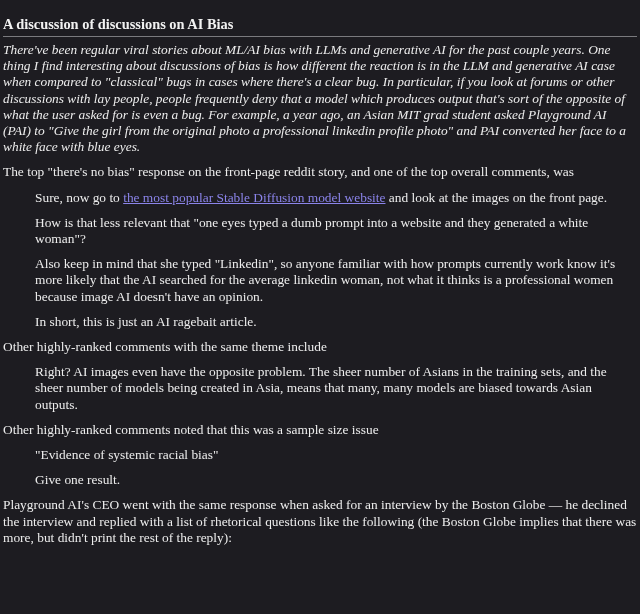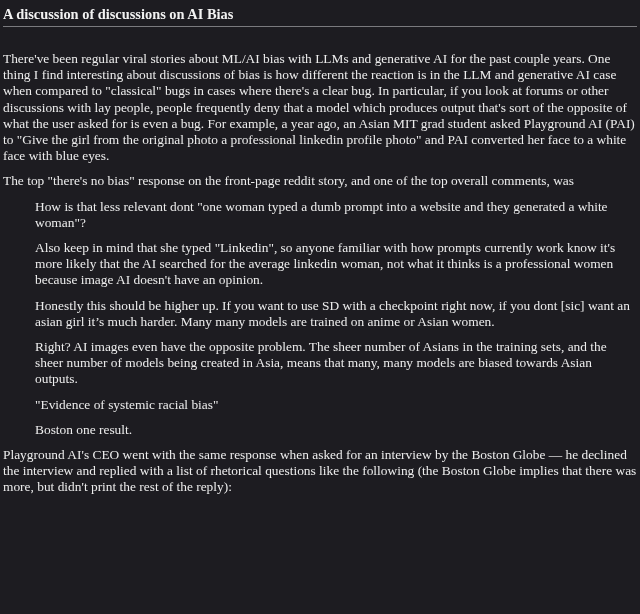--- a/index.html
+++ b/index.html
@@ -17,36 +17,37 @@
       line-height: 16.2px;
     }
     .page {
       padding: 0 3px 0 3px;
       width: 634px;
     }
     h1 {
       font-size: 14.4px;
       font-weight: bold;
       margin: 0;
-      padding-top: 6px;
+      padding-top: 16px;
       height: 18px;
       line-height: 16px;
       color: #f2f2f2;
     }
     hr {
       border: none;
       border-top: 1px solid #7a7a7e;
       margin: 2px 0 0 0;
       height: 0;
     }
     p {
       margin: 0 0 9px 0;
     }
     .lead {
-      margin-top: 24px;
+      margin-top: 5px;
+      font-style: italic;
     }
     blockquote {
       margin: 0 0 9px 32px;
       padding: 0;
     }
     blockquote p {
       margin: 0 0 9px 0;
     }
     blockquote p:last-child {
       margin-bottom: 9px;
@@ -62,35 +63,36 @@
 
 <div class="page">
   <h1>A discussion of discussions on AI Bias</h1>
   <hr>
 
   <p class="lead">There've been regular viral stories about ML/AI bias with LLMs and generative AI for the past couple years. One thing I find interesting about discussions of bias is how different the reaction is in the LLM and generative AI case when compared to "classical" bugs in cases where there's a clear bug. In particular, if you look at forums or other discussions with lay people, people frequently deny that a model which produces output that's sort of the opposite of what the user asked for is even a bug. For example, a year ago, an Asian MIT grad student asked Playground AI (PAI) to "Give the girl from the original photo a professional linkedin profile photo" and PAI converted her face to a white face with blue eyes.</p>
 
   <p>The top "there's no bias" response on the front-page reddit story, and one of the top overall comments, was</p>
 
   <blockquote>
-    <p>How is that less relevant dont "one woman typed a dumb prompt into a website and they generated a white woman"?</p>
+    <p><span>Sure, now go to </span><a href="#">the most popular Stable Diffusion model website</a><span> and look at the images on the front page.</span></p>
+    <p>How is that less relevant that "one eyes typed a dumb prompt into a website and they generated a white woman"?</p>
     <p>Also keep in mind that she typed "Linkedin", so anyone familiar with how prompts currently work know it's more likely that the AI searched for the average linkedin woman, not what it thinks is a professional women because image AI doesn't have an opinion.</p>
+    <p>In short, this is just an AI ragebait article.</p>
   </blockquote>
 
+  <p>Other highly-ranked comments with the same theme include</p>
 
-  <blockquote>
-    <p>Honestly this should be higher up. If you want to use SD with a checkpoint right now, if you dont [sic] want an asian girl it’s much harder. Many many models are trained on anime or Asian women.</p>
-  </blockquote>
 
 
   <blockquote>
     <p><span>Right? AI images even have the opposite problem. The sheer number of Asians in the training sets, and the sheer number of models being created in Asia, means that </span><b>many, many</b><span> models are biased towards Asian outputs.</span></p>
   </blockquote>
 
+  <p>Other highly-ranked comments noted that this was a sample size issue</p>
 
   <blockquote>
     <p>"Evidence of systemic racial bias"</p>
-    <p>Boston one result.</p>
+    <p>Give one result.</p>
   </blockquote>
 
   <p>Playground AI's CEO went with the same response when asked for an interview by the Boston Globe — he declined the interview and replied with a list of rhetorical questions like the following (the Boston Globe implies that there was more, but didn't print the rest of the reply):</p>
 
 </div>
 
 </body></html>

